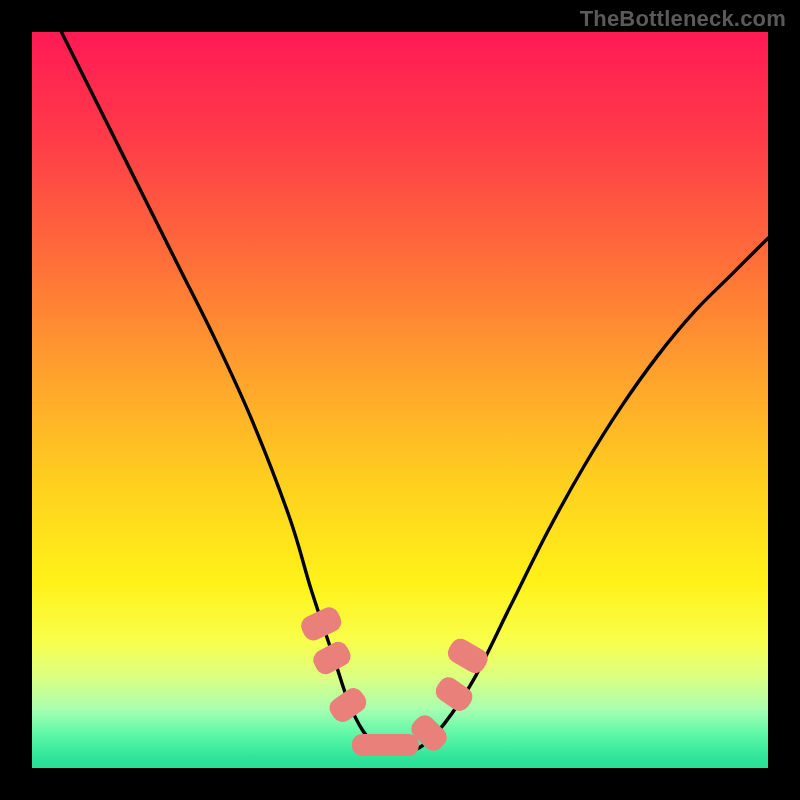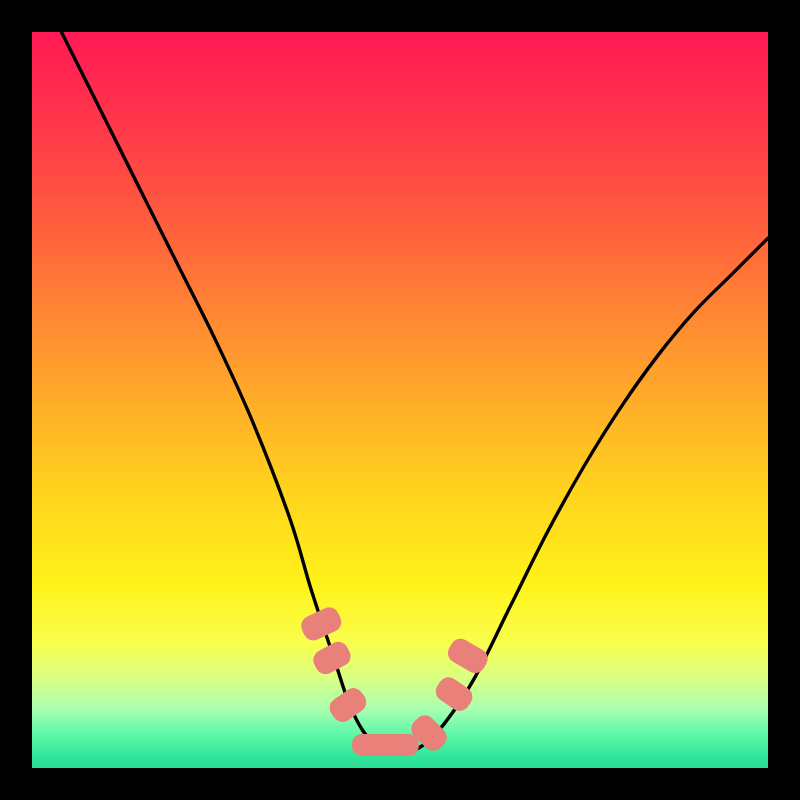--- a/index.html
+++ b/index.html
@@ -91,13 +91,14 @@
         <div class="marker" style="left: 288.512px; top: 592.48px; width: 25.024px; height: 40.48px; background: rgb(233, 128, 122); transform: translate(-50%, -50%) rotate(65deg);"></div>
         <div class="marker" style="left: 300.288px; top: 625.6px; width: 25.024px; height: 36.8px; background: rgb(233, 128, 122); transform: translate(-50%, -50%) rotate(62deg);"></div>
         <div class="marker" style="left: 316.48px; top: 673.44px; width: 25.024px; height: 36.8px; background: rgb(233, 128, 122); transform: translate(-50%, -50%) rotate(55deg);"></div>
         <div class="marker" style="left: 353.28px; top: 713.184px; width: 66.24px; height: 22.08px; background: rgb(233, 128, 122); transform: translate(-50%, -50%) rotate(0deg);"></div>
         <div class="marker" style="left: 397.44px; top: 700.672px; width: 25.024px; height: 36.8px; background: rgb(233, 128, 122); transform: translate(-50%, -50%) rotate(-45deg);"></div>
         <div class="marker" style="left: 421.728px; top: 662.4px; width: 25.024px; height: 36.8px; background: rgb(233, 128, 122); transform: translate(-50%, -50%) rotate(-55deg);"></div>
         <div class="marker" style="left: 435.712px; top: 624.128px; width: 25.024px; height: 40.48px; background: rgb(233, 128, 122); transform: translate(-50%, -50%) rotate(-60deg);"></div>
       </div>
   </div>
 
+  <div class="watermark">TheBottleneck.com</div>
 </div>
 
 </body></html>

